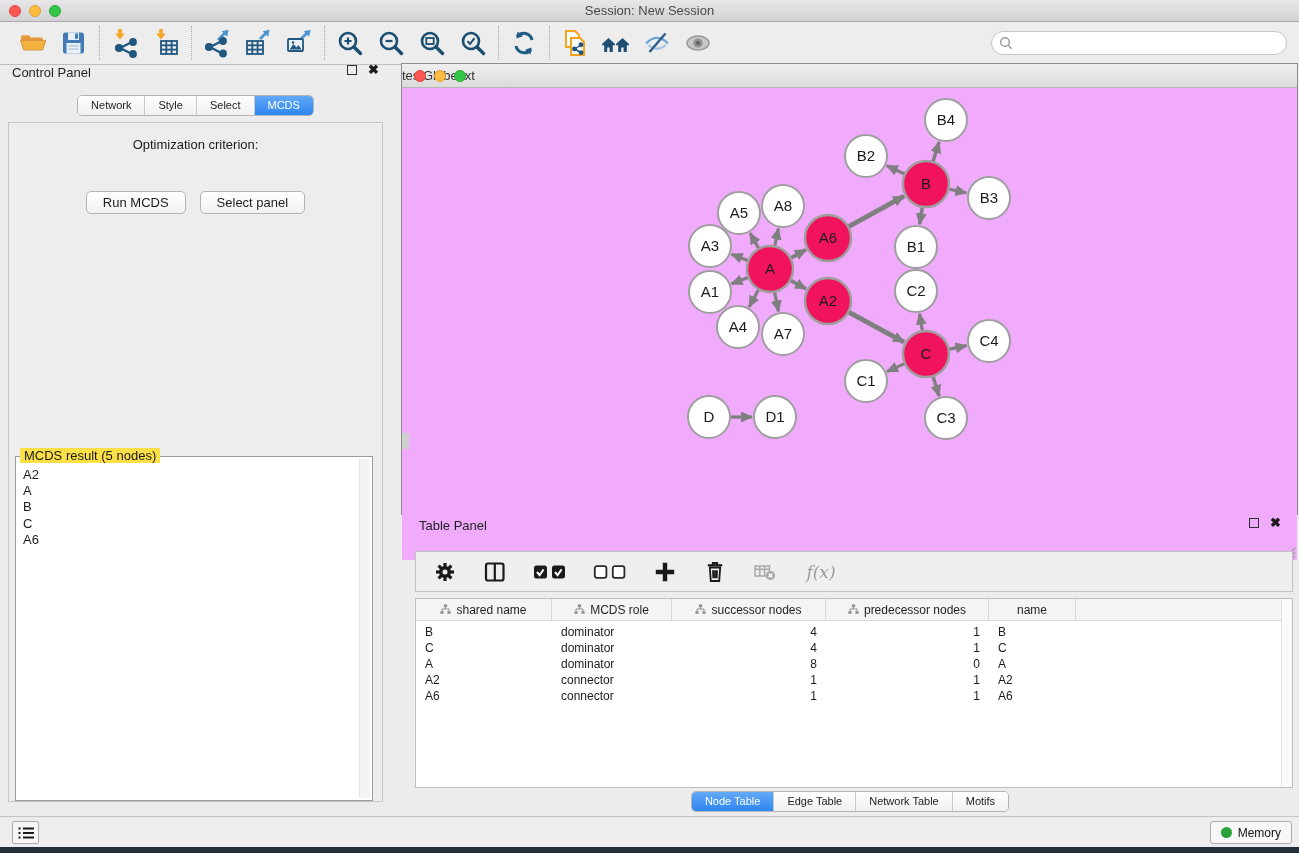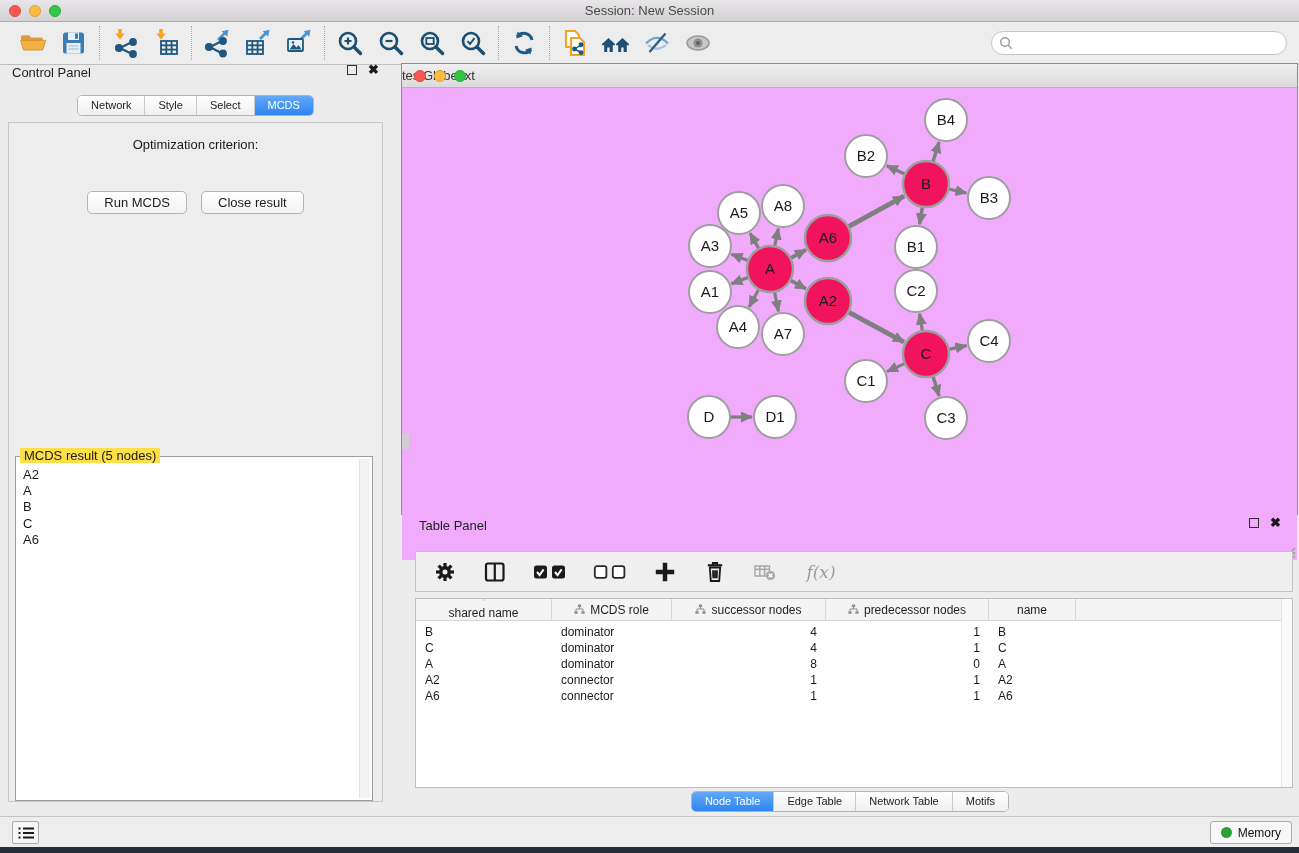--- a/index.html
+++ b/index.html
@@ -329,21 +329,21 @@
           <div class="seg-item">Network</div>
           <div class="seg-item">Style</div>
           <div class="seg-item">Select</div>
           <div class="seg-item active">MCDS</div>
         </div>
     </div>
     <div class="cp-body">
       <div class="opt-label">Optimization criterion:</div>
       <div class="cp-buttons">
         <button class="mac-btn">Run MCDS</button>
-        <button class="mac-btn">Close result</button>
+        <button class="mac-btn">Select panel</button>
       </div>
       <div class="result-group">
         <span class="result-legend">MCDS result (5 nodes)</span>
         <div class="result-list">
             <div>A2</div>
             <div>A</div>
             <div>B</div>
             <div>C</div>
             <div>A6</div>
           </div>
@@ -553,21 +553,21 @@
             <circle cx="17.5" cy="14.5" r="4.6" fill="#A9A9A9"></circle>
             <path d="M15.7 12.7l3.6 3.6M19.3 12.7l-3.6 3.6" stroke="#FFF" stroke-width="1.5"></path>
           </svg>
       </div>
       <div class="tp-btn" style="width:38px">
         <span class="fx">f(x)</span>
       </div>
     </div>
     <div class="tp-table">
       <div class="tbl-header">
-          <div class="tbl-col" style="width: 136px; flex-direction: column;">
+          <div class="tbl-col" style="width: 136px;">
             <svg width="11" height="11" viewBox="0 0 11 11">
               <rect x="3.8" y="0.5" width="3.4" height="2.6" fill="#8F8F8F"></rect>
               <path d="M5.5 3v2M2 5h7M2 5v2M9 5v2" stroke="#8F8F8F" fill="none"></path>
               <rect x="0.4" y="7.2" width="3.2" height="2.6" fill="#8F8F8F"></rect>
               <rect x="7.4" y="7.2" width="3.2" height="2.6" fill="#8F8F8F"></rect>
             </svg>
             <span>shared name</span>
           </div>
           <div class="tbl-col" style="width: 120px;">
             <svg width="11" height="11" viewBox="0 0 11 11">

